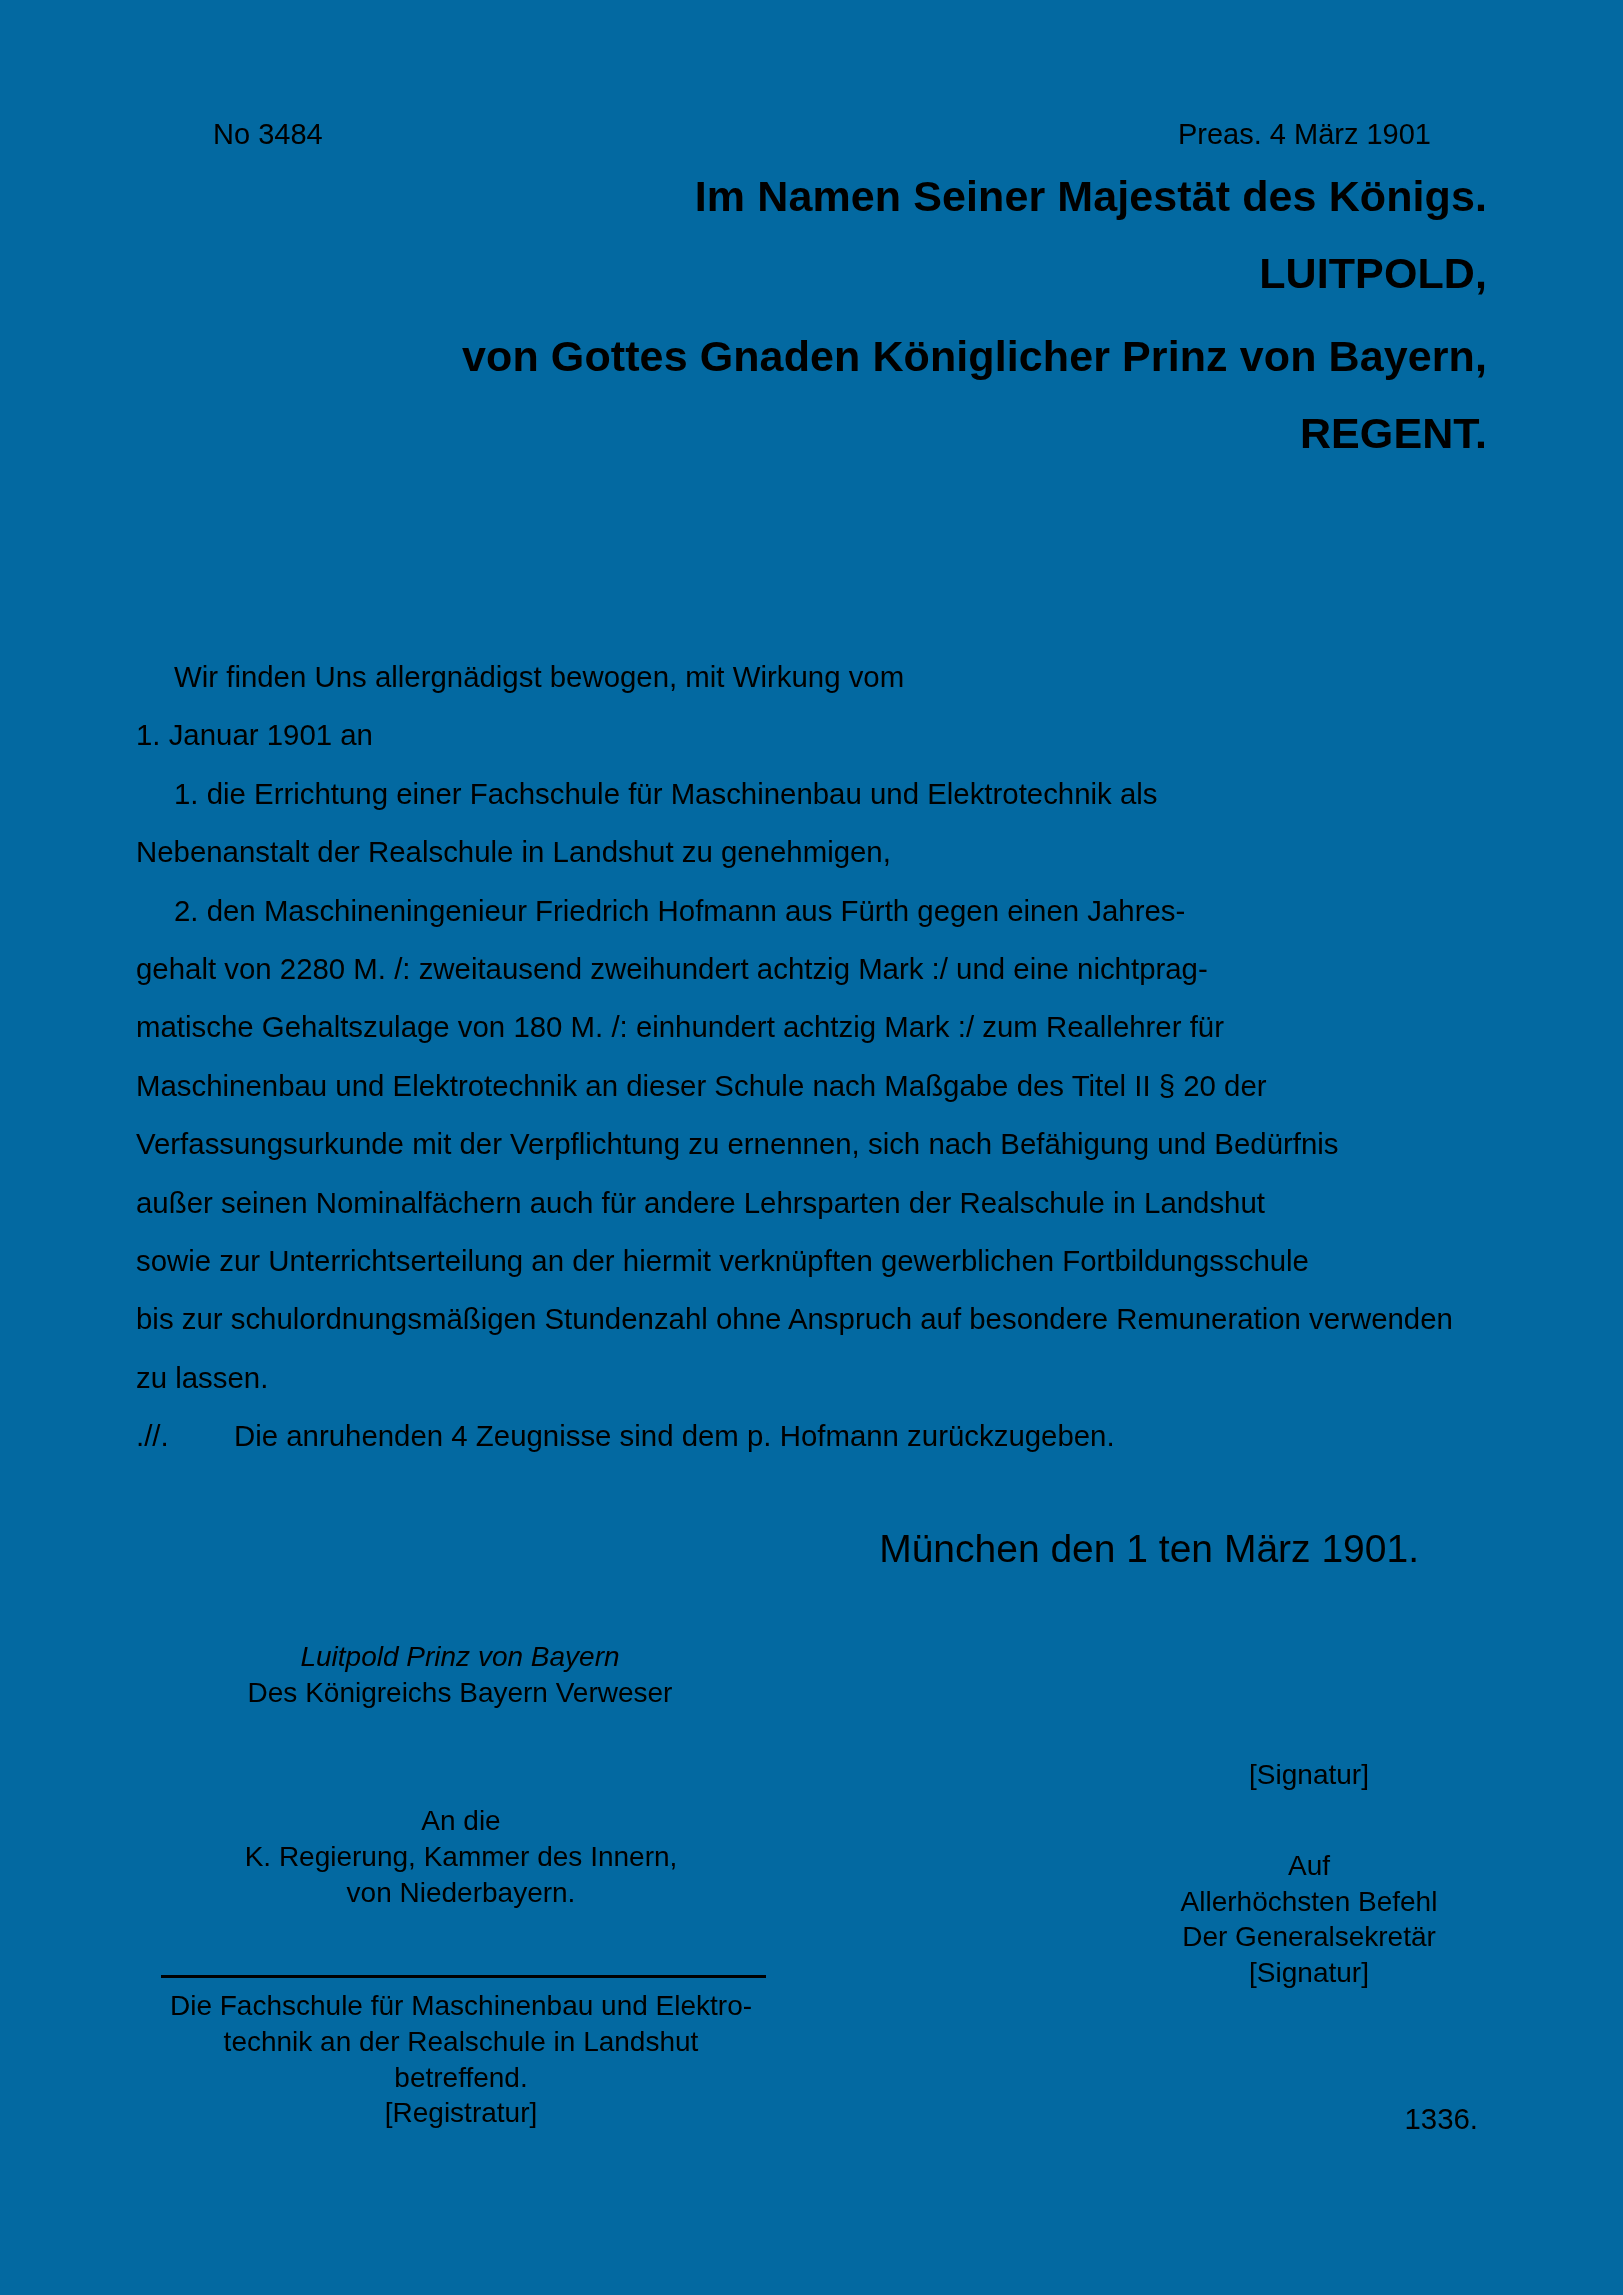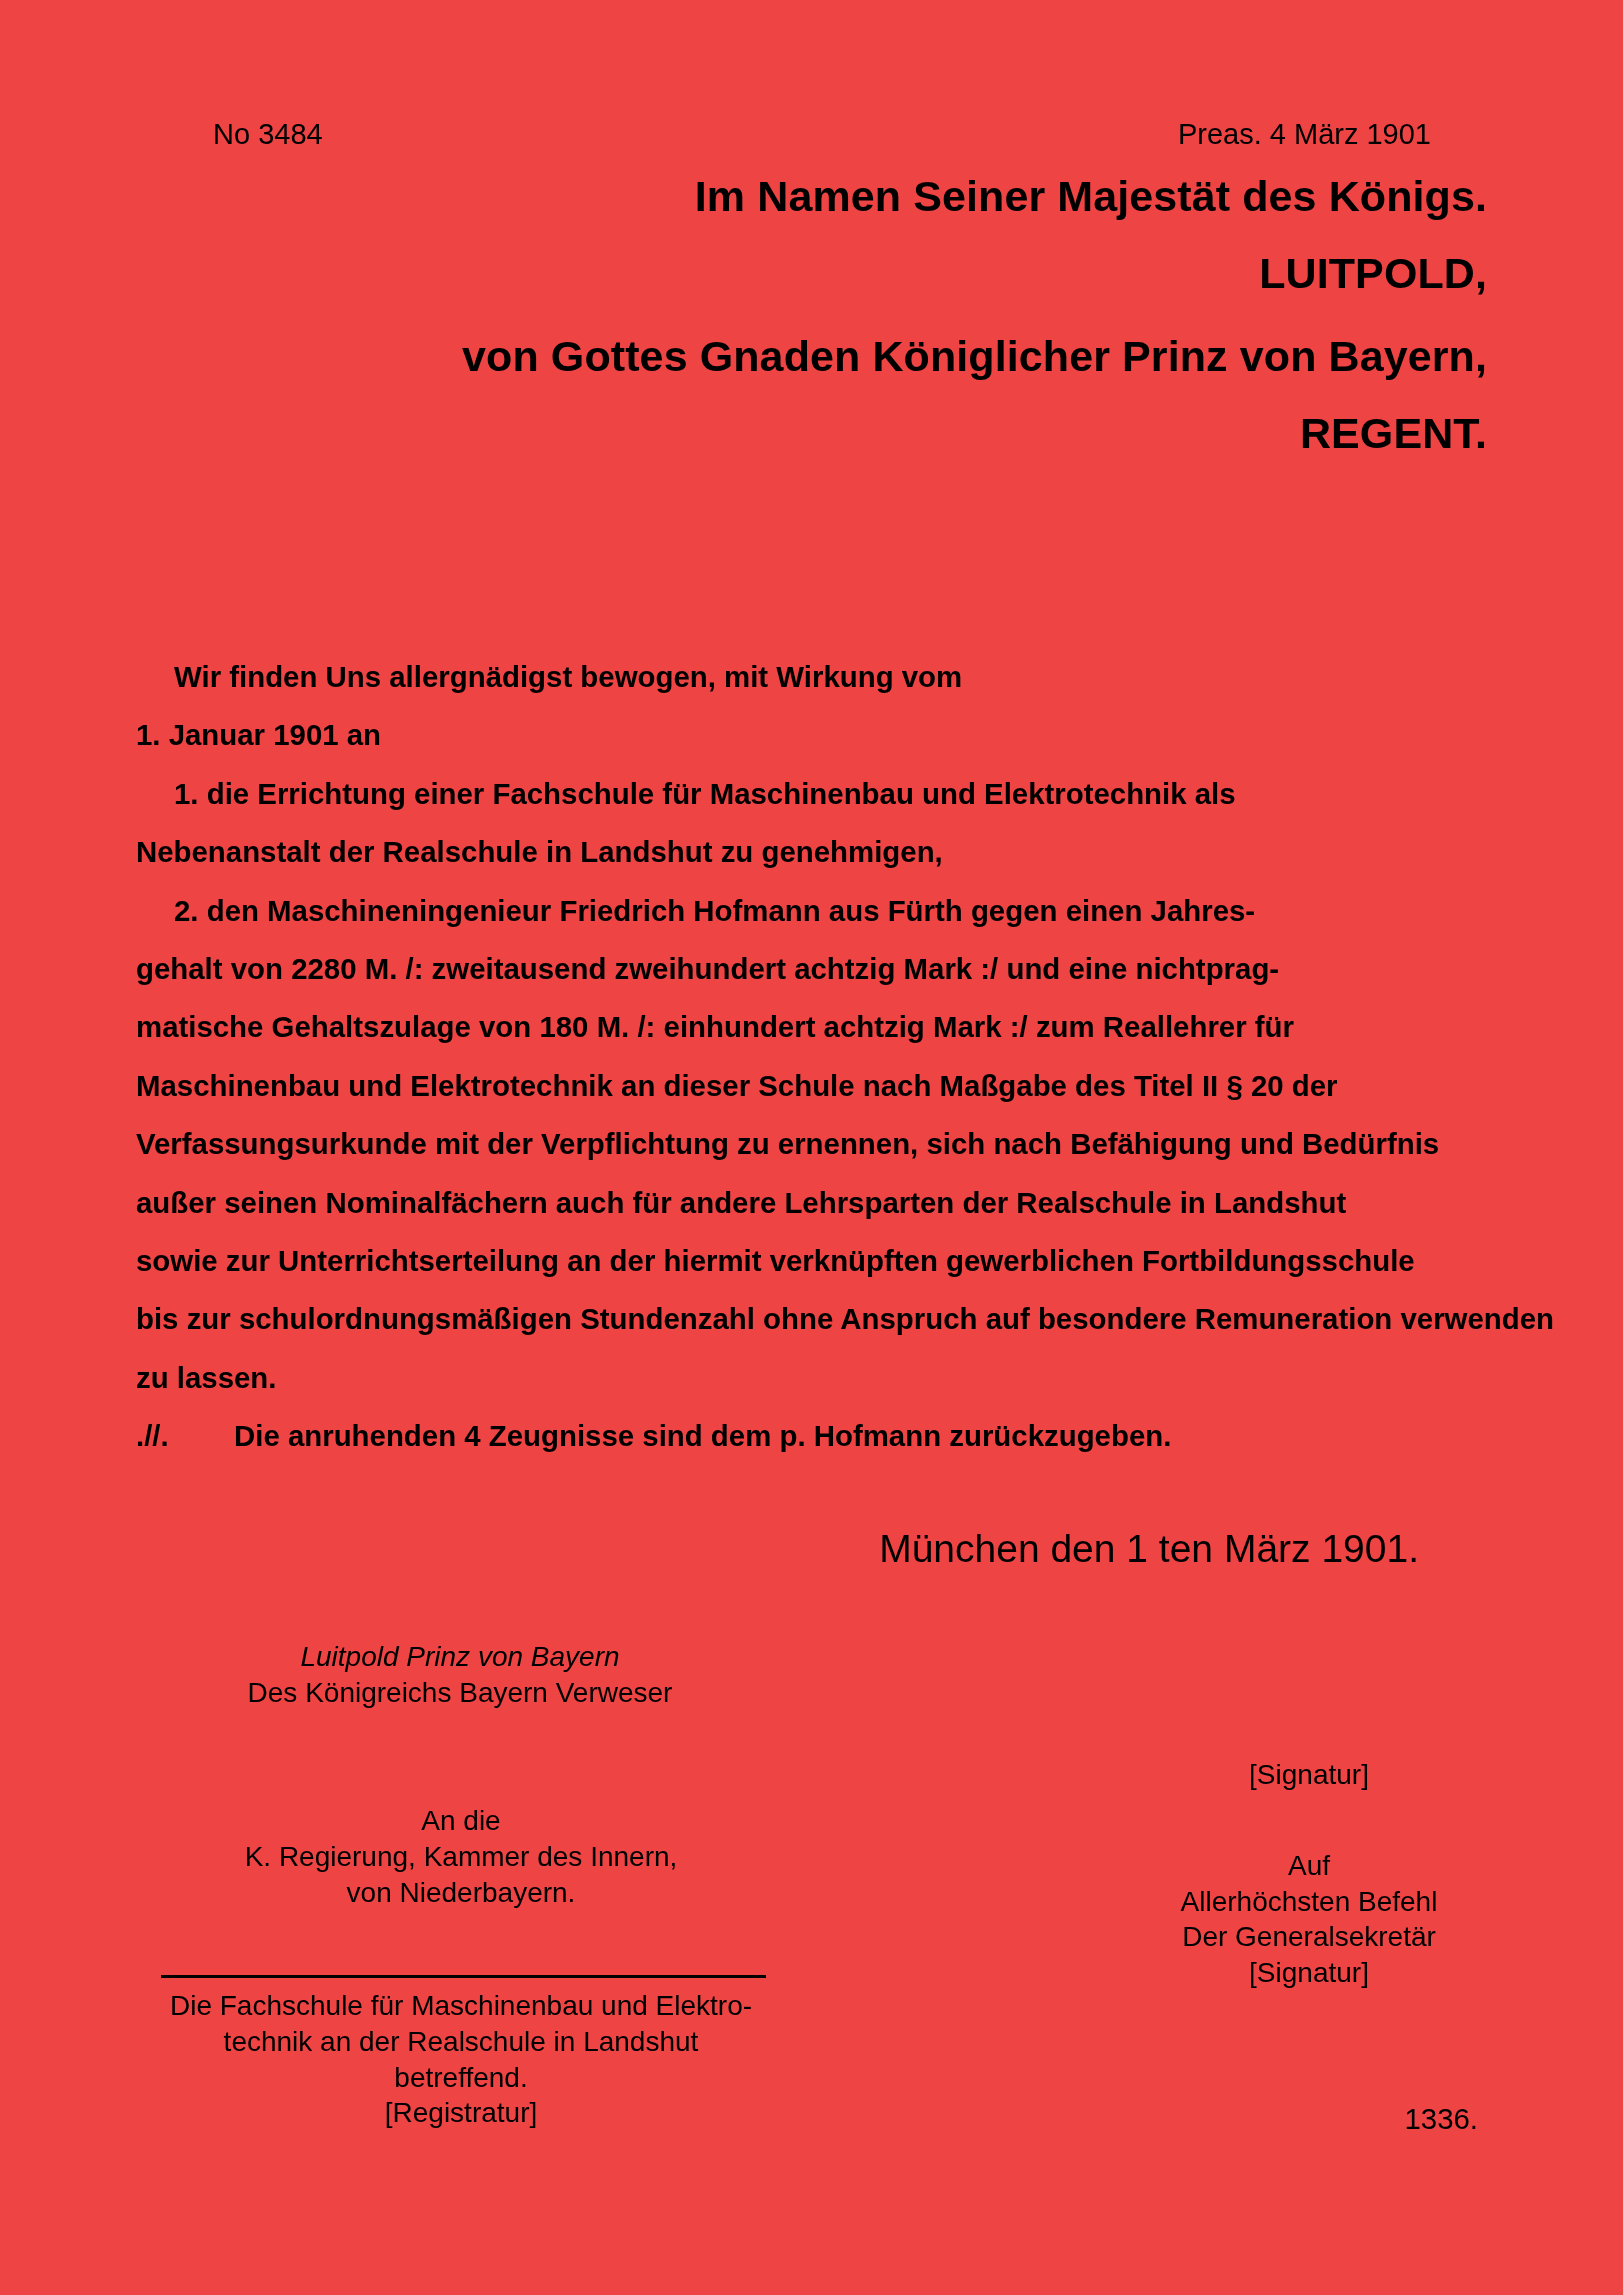--- a/index.html
+++ b/index.html
@@ -10,21 +10,21 @@
   }
   body {
     font-family: "Liberation Sans", sans-serif;
     color: #000000;
   }
 
   .page {
     position: relative;
     width: 1623px;
     height: 2295px;
-    background: #ef4444;
+    background: #0369a1;
     box-sizing: border-box;
     overflow: hidden;
   }
 
   
   .header {
     position: absolute;
     left: 213px;
     top: 116px;
     width: 1218px;
@@ -62,21 +62,20 @@
     position: absolute;
     left: 136px;
     top: 662px;
     width: 1355px;
     font-size: 29.4px;
     line-height: 1.0;
   }
   .bline {
     margin: 0 0 29px 0;
     white-space: pre;
-    font-weight: bold;
   }
   .bline.indent { padding-left: 38px; }
   .bline.last { margin-bottom: 0; }
 
   
   .placedate {
     position: absolute;
     left: 136px;
     top: 1529px;
     width: 1283px;

